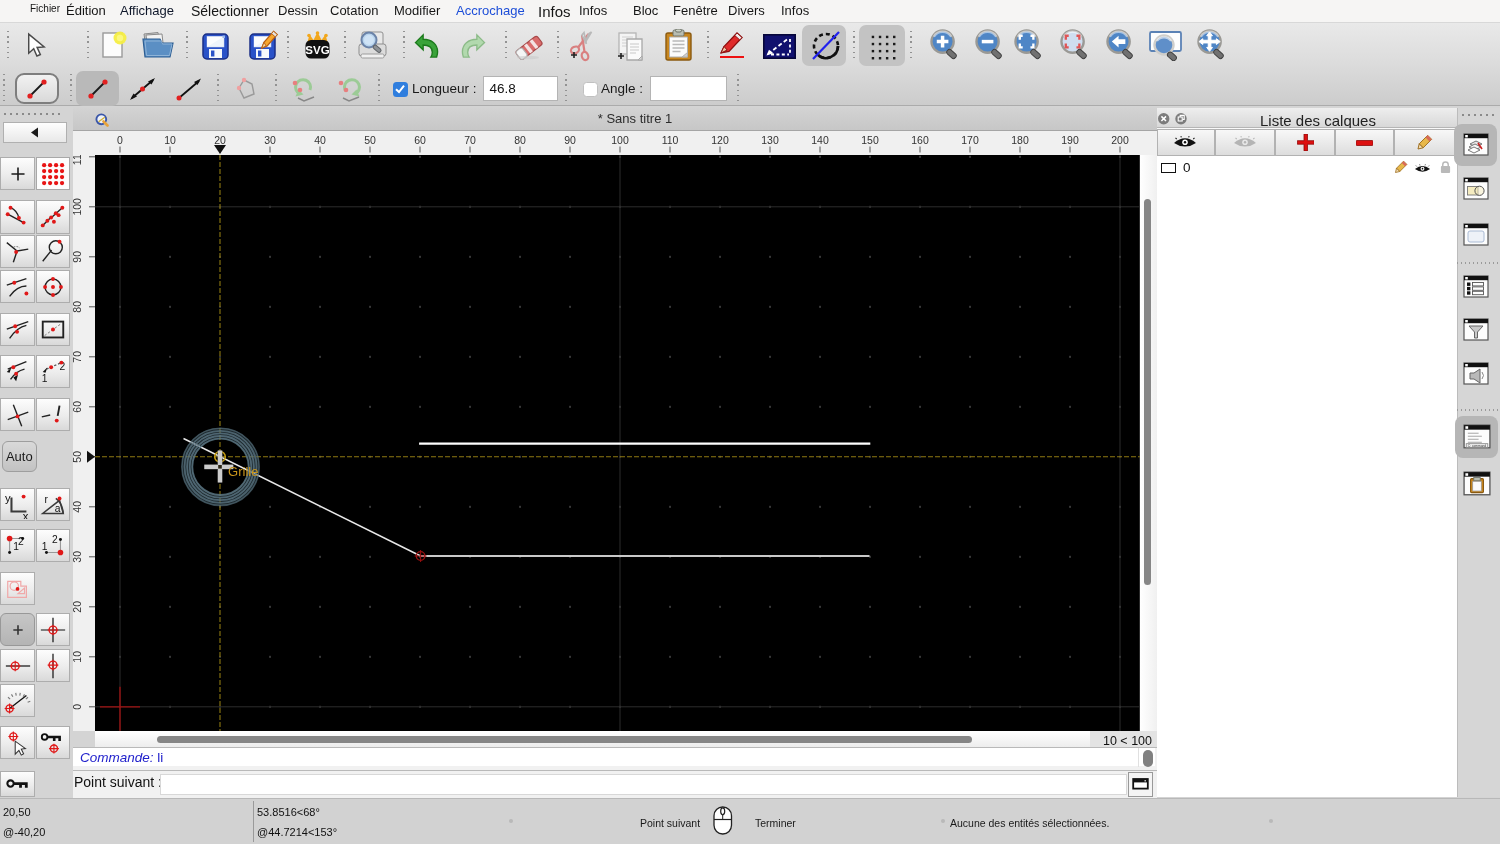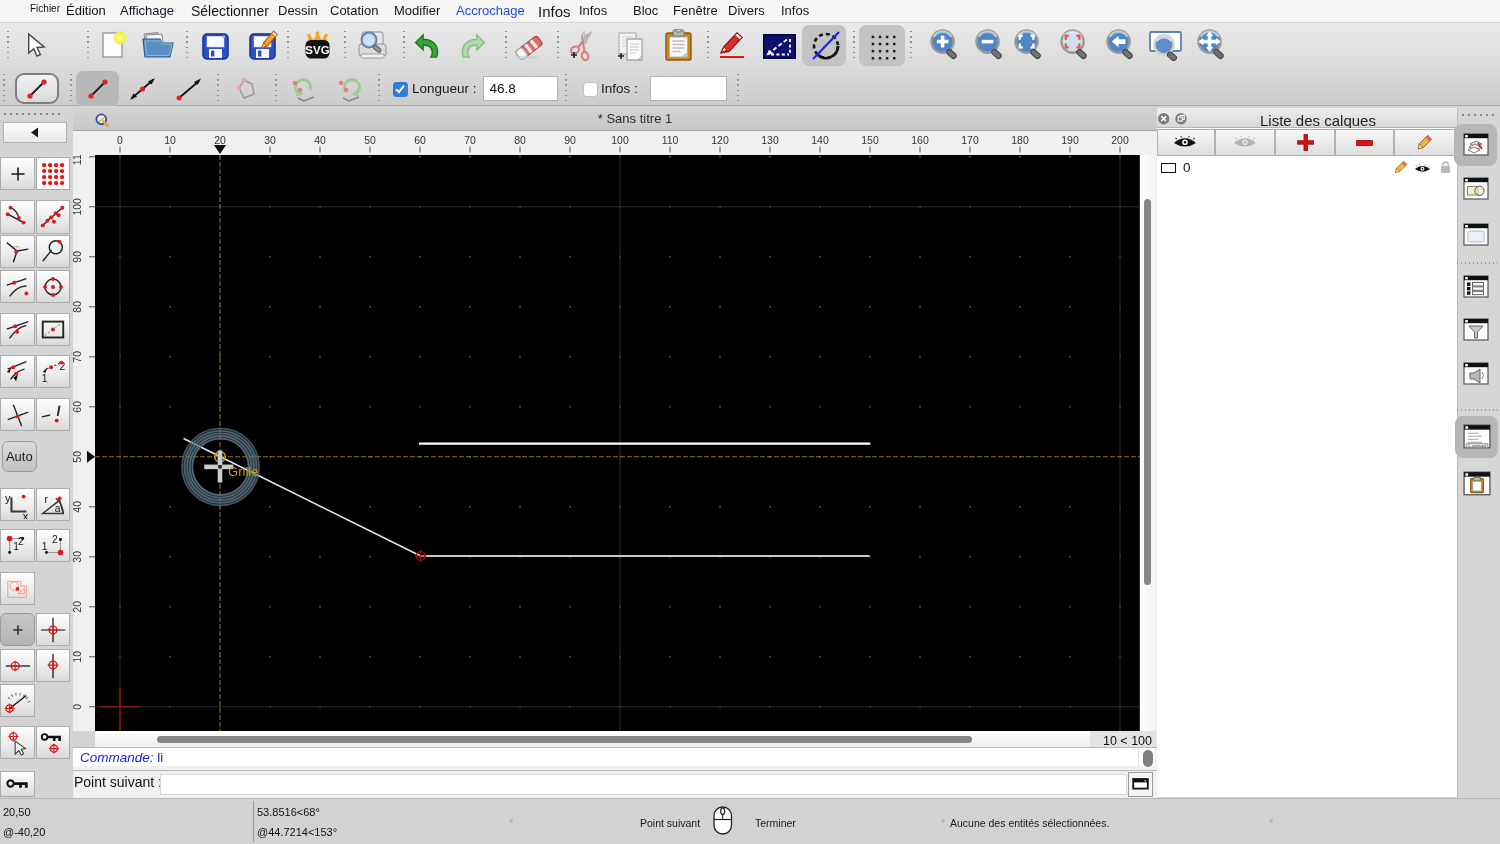--- a/index.html
+++ b/index.html
@@ -278,21 +278,21 @@
 <circle cx="7" cy="10" r="2.3" fill="#e87f7f"></circle>
       <circle cx="12" cy="17" r="2.3" fill="#e87f7f"></circle>
     </svg>
 <div class="abs" style="left:393px;top:82px;width:14.5px;height:14.5px;background:#2f7ede;border-radius:3.5px">
 <svg width="14" height="14" viewBox="0 0 14 14">
         <path d="M3 7.2 L6 10 L11 3.6" stroke="#fff" stroke-width="2" fill="none"></path>
       </svg></div>
 <div class="abs" style="left:412px;top:81px;font-size:13.5px;color:#1a1a1a">Longueur :</div>
 <div class="abs" style="left:482.5px;top:76px;width:75px;height:25px;background:#fff;border:1px solid #b4b4b4;font-size:13.5px;color:#111;padding:4px 0 0 6px">46.8</div>
 <div class="abs" style="left:583px;top:82px;width:14.5px;height:14.5px;background:#fff;border:1px solid #c0c0c0;border-radius:3.5px"></div>
-<div class="abs" style="left:601px;top:81px;font-size:13.5px;color:#1a1a1a">Infos :</div>
+<div class="abs" style="left:601px;top:81px;font-size:13.5px;color:#1a1a1a">Angle :</div>
 <div class="abs" style="left:650px;top:76px;width:77px;height:25px;background:#fff;border:1px solid #b4b4b4"></div>
 <div class="abs" style="left:0;top:107px;width:1500px;height:692px;background:#d4d4d4"></div>
 <div class="abs" style="left:72.5px;top:107px;width:1084.5px;height:24px;background:linear-gradient(180deg,#d3d3d3,#c7c7c7);border-bottom:1px solid #a5a5a5"></div>
 <svg style="position:absolute;left:95.0px;top:112.5px" width="14" height="14" viewBox="0 0 14 14">
       <circle cx="6.3" cy="6.3" r="4.9" fill="#eef2f8" stroke="#3a56a8" stroke-width="1.9"></circle>
 <path d="M8.5 8.5 L12.5 12.5" stroke="#e8a33a" stroke-width="2.6" stroke-linecap="round"></path>
 <path d="M3.6 8.8 L9.8 4.2" stroke="#d4b030" stroke-width="1.2"></path>
     </svg>
 <div class="abs" style="left:560px;top:111px;width:150px;text-align:center;font-size:13px;color:#2c2c2c">* Sans titre 1</div>
 <div class="abs" style="left:72.5px;top:131px;width:1084.5px;height:24px;background:#f0f0f0"></div>

